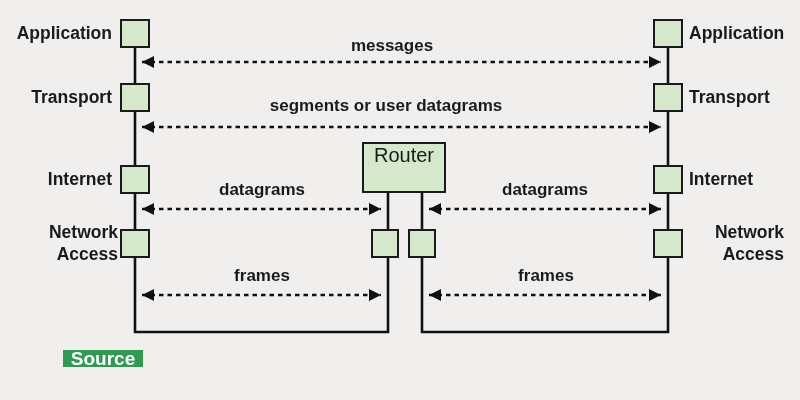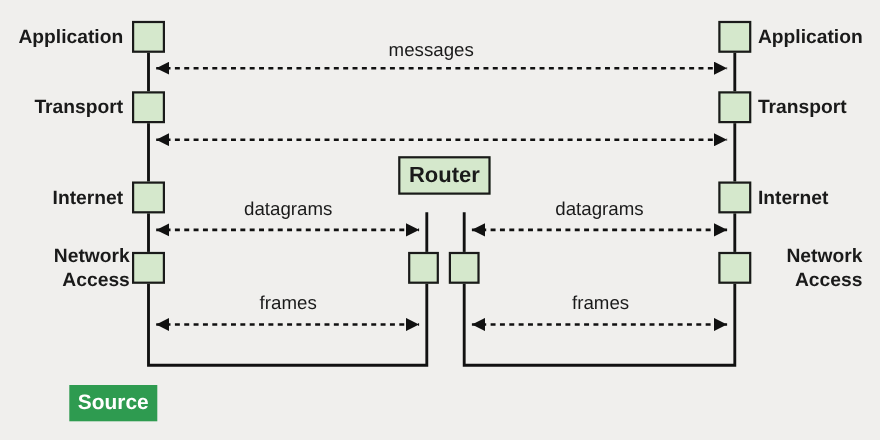--- a/index.html
+++ b/index.html
@@ -22,37 +22,37 @@
   .stage svg{position:absolute;left:0;top:0;}
   .layerbox{
     position:absolute;width:30px;height:29px;box-sizing:border-box;
     background:var(--box-fill);border:2px solid var(--box-border);
   }
   .legbox{
     position:absolute;width:28px;height:29px;box-sizing:border-box;
     background:var(--box-fill);border:2px solid var(--box-border);
   }
   .router{
-    position:absolute;left:362px;top:142px;width:84px;height:35px;box-sizing:border-box;
+    position:absolute;left:362px;top:142px;width:84px;height:51px;box-sizing:border-box;
     background:var(--box-fill);border:2px solid var(--box-border);
-    display:flex;align-items:center;justify-content:center;
-    font-size:20px;font-weight:700;color:var(--text);
+    display:flex;align-items:flex-start;justify-content:center;
+    font-size:20px;font-weight:400;color:var(--text);
   }
   .layer-label{
     position:absolute;font-size:17.5px;font-weight:700;color:var(--text);line-height:22px;
   }
   .left-col{left:0;width:112px;text-align:right;}
   .right-col{left:689px;width:120px;text-align:left;}
   .wrap-center{text-align:right;}
   .arrow-label{
-    position:absolute;font-size:17px;font-weight:400;color:var(--text);
+    position:absolute;font-size:17px;font-weight:700;color:var(--text);
     text-align:center;line-height:20px;
   }
   .badge{
-    position:absolute;height:33px;box-sizing:border-box;
+    position:absolute;height:17px;box-sizing:border-box;
     background:var(--badge-green);color:var(--badge-text);
     display:flex;align-items:center;justify-content:center;
     font-size:19px;font-weight:700;
   }
 </style>
 </head>
 <body>
 
 <div class="stage">
 
@@ -99,20 +99,21 @@
   <div class="layer-label left-col" style="top:86px">Transport</div>
   <div class="layer-label left-col" style="top:168px">Internet</div>
   <div class="layer-label wrap-center" style="left:18px;width:100px;top:221px">Network Access</div>
 
   <div class="layer-label right-col" style="top:22px">Application</div>
   <div class="layer-label right-col" style="top:86px">Transport</div>
   <div class="layer-label right-col" style="top:168px">Internet</div>
   <div class="layer-label wrap-center" style="left:684px;width:100px;top:221px">Network Access</div>
 
   <div class="arrow-label" style="left:242px;width:300px;top:36px">messages</div>
+  <div class="arrow-label" style="left:236px;width:300px;top:96px">segments or user datagrams</div>
   <div class="arrow-label" style="left:162px;width:200px;top:180px">datagrams</div>
   <div class="arrow-label" style="left:445px;width:200px;top:180px">datagrams</div>
   <div class="arrow-label" style="left:162px;width:200px;top:266px">frames</div>
   <div class="arrow-label" style="left:446px;width:200px;top:266px">frames</div>
 
   <div class="badge" style="left:63px;top:350px;width:80px">Source</div>
 
 </div>
 
 </body></html>

